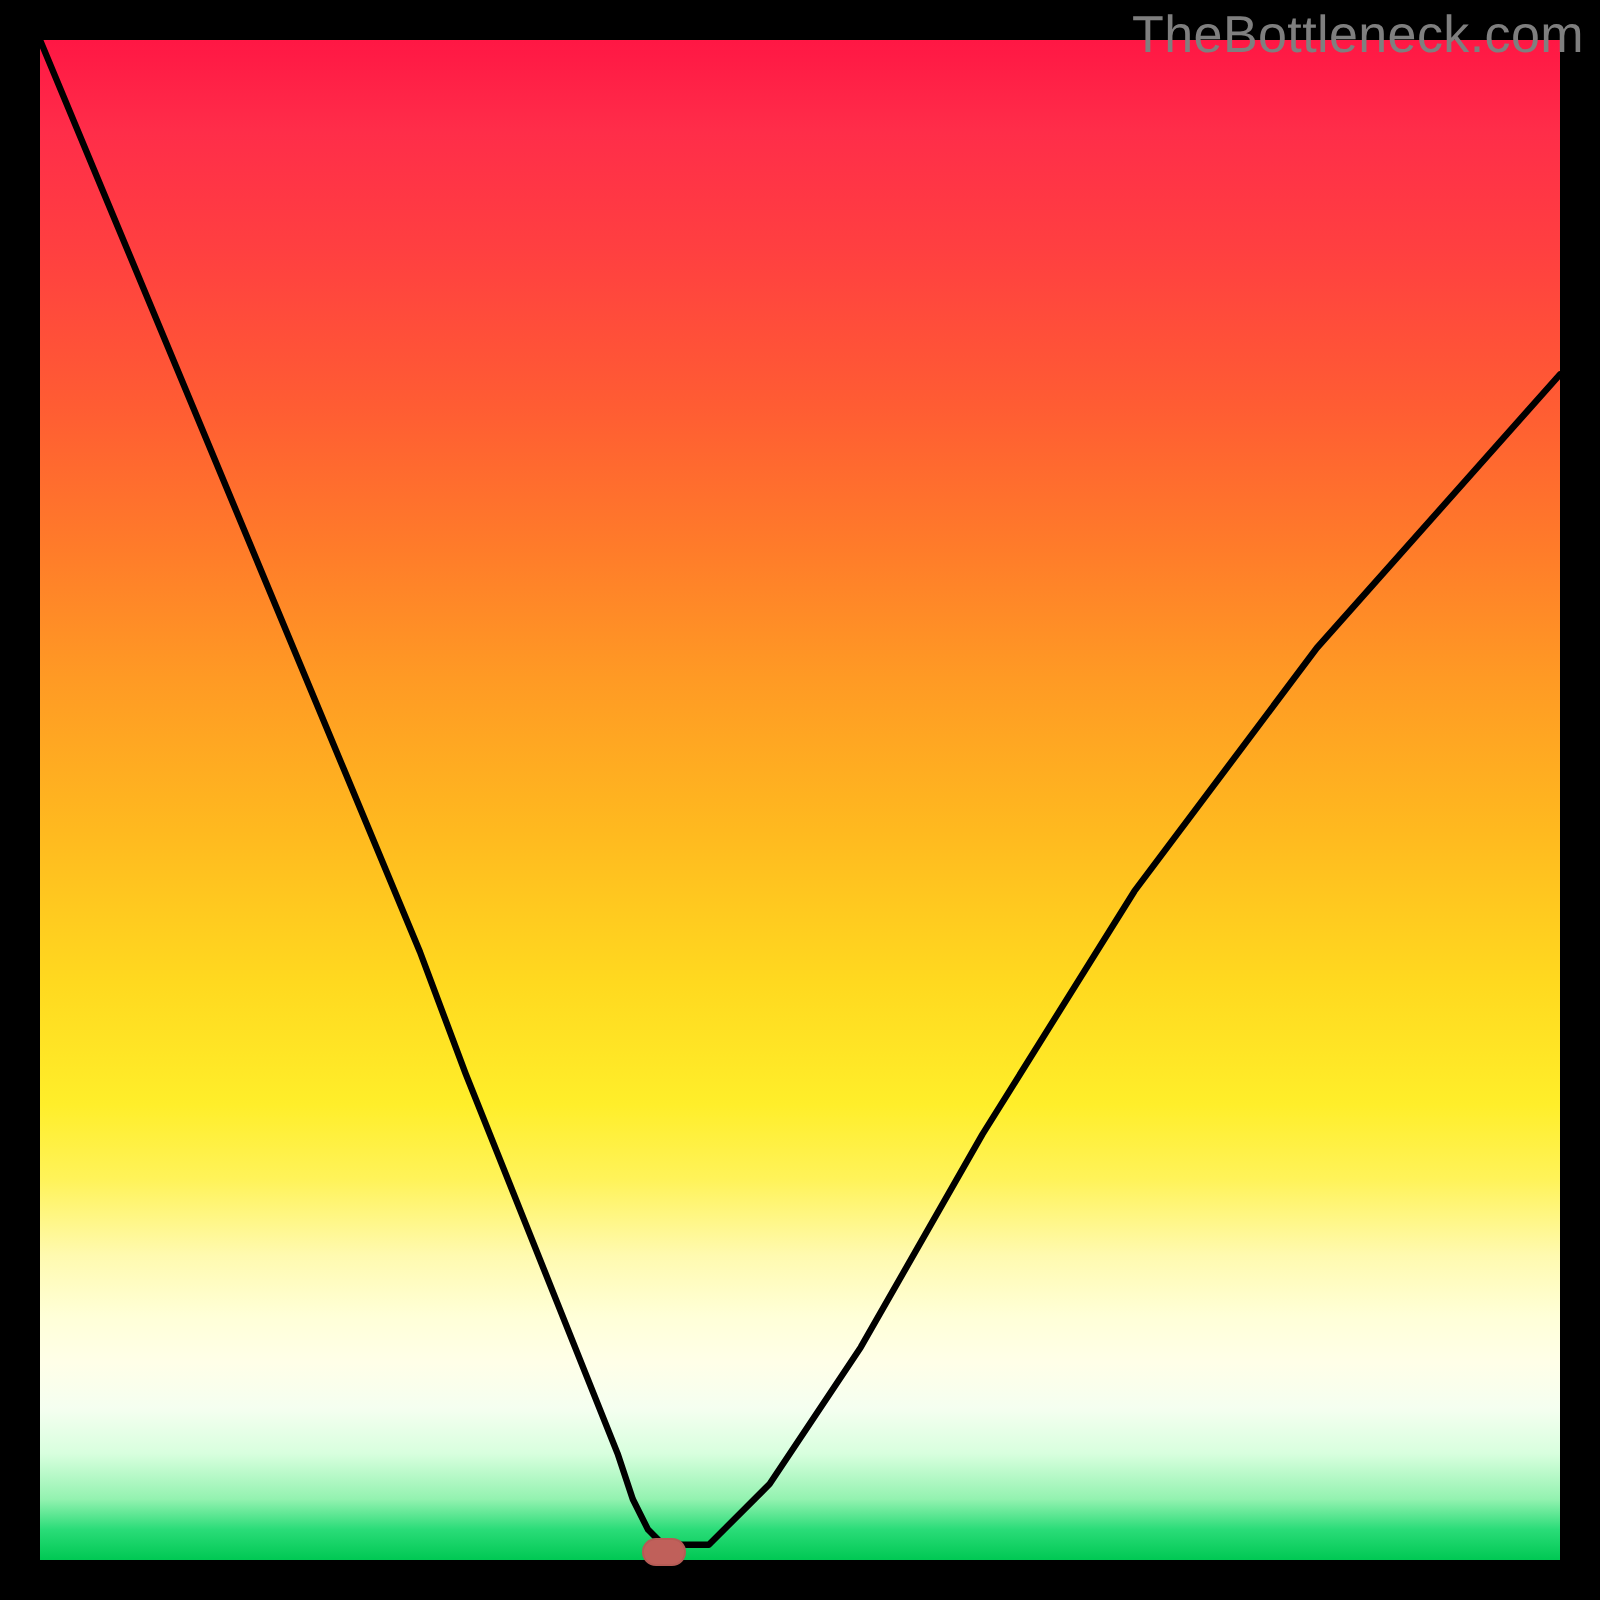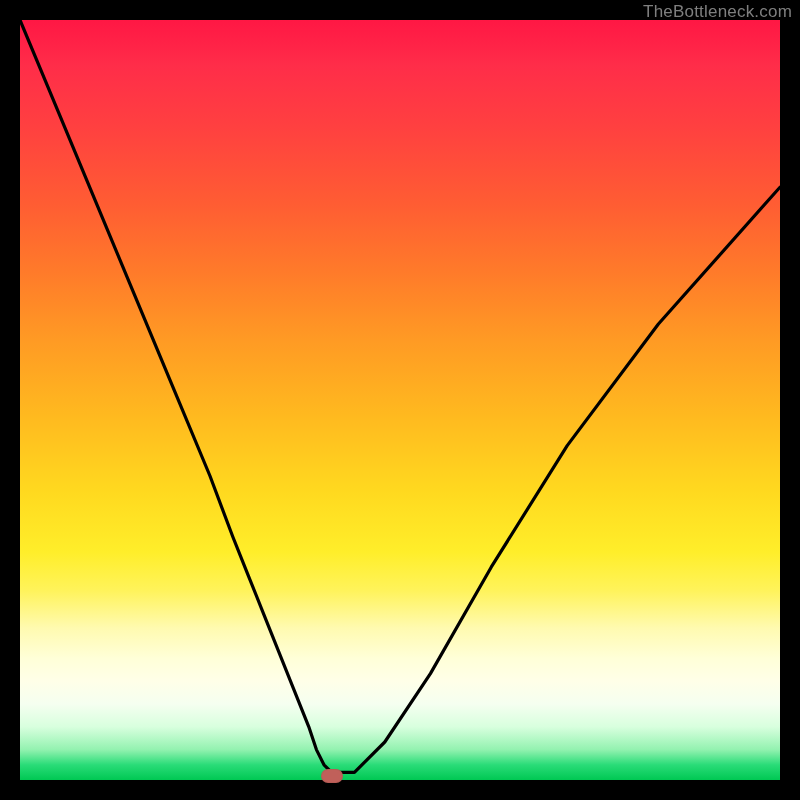--- a/index.html
+++ b/index.html
@@ -54,21 +54,21 @@
     border-radius: 7px;
     background: #c0605a;
     transform: translate(-50%, -50%);
     box-shadow: 0 0 0 1px rgba(0,0,0,0.05) inset;
   }
   .watermark {
     position: absolute;
     top: 2px;
     right: 8px;
     color: #7f7f7f;
-    font-size: 17px;
+    font-size: 26px;
     letter-spacing: 0.2px;
     font-weight: 500;
   }
 </style>
 </head>
 <body>
 
 <div class="frame">
   <svg class="overlay-svg" viewBox="0 0 760 760" preserveAspectRatio="none">
     <path id="curve-path" fill="none" stroke="#000" stroke-width="3.2" stroke-linejoin="round" stroke-linecap="round" d="M0.0 0.0 L38.0 91.2 L76.0 182.4 L114.0 273.6 L152.0 364.8 L190.0 456.0 L212.8 516.8 L228.0 554.8 L243.2 592.8 L258.4 630.8 L273.6 668.8 L288.8 706.8 L296.4 729.6 L304.0 744.8 L311.6 752.4 L319.2 752.4 L334.4 752.4 L364.8 722.0 L410.4 653.6 L471.2 547.2 L547.2 425.6 L638.4 304.0 L760.0 167.2"></path>

